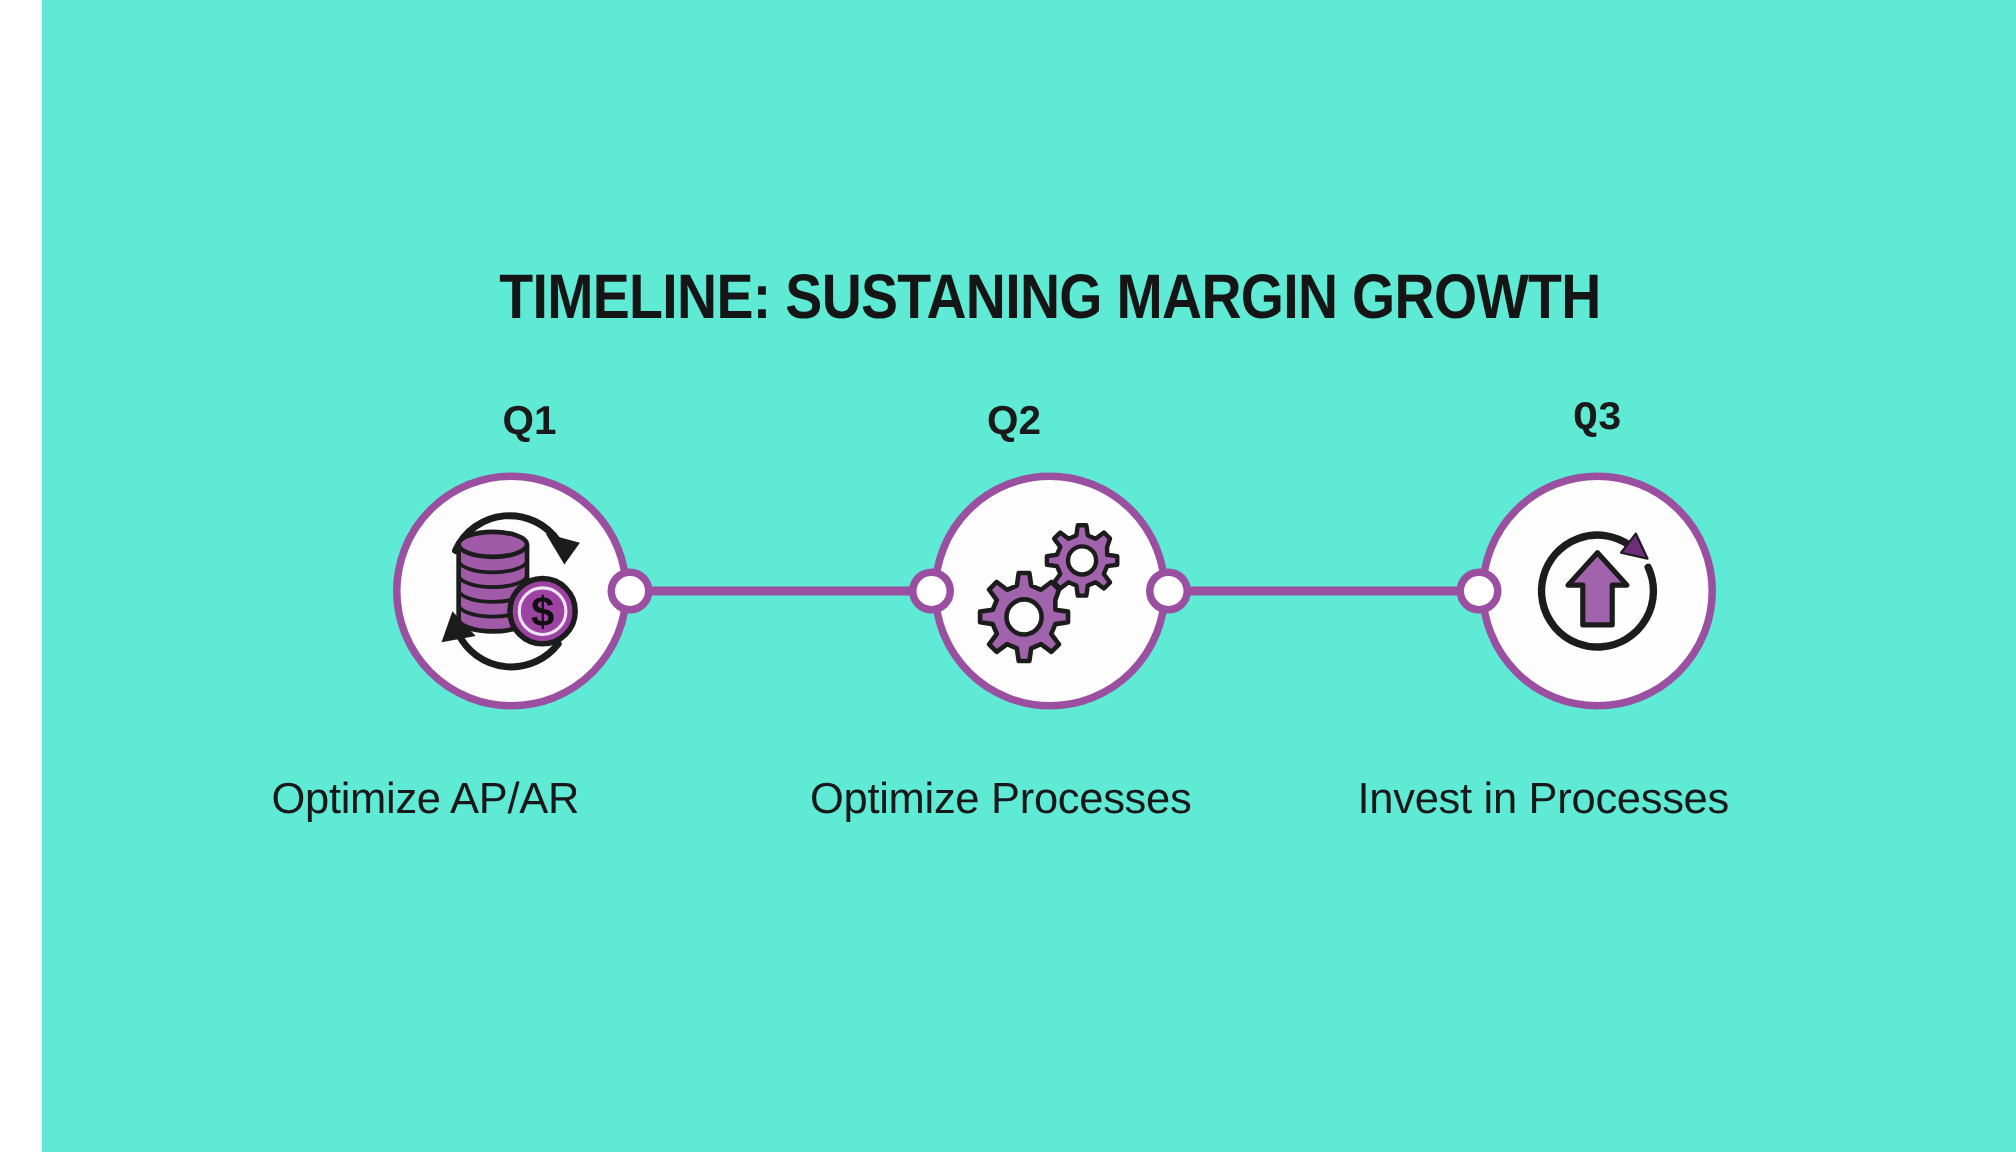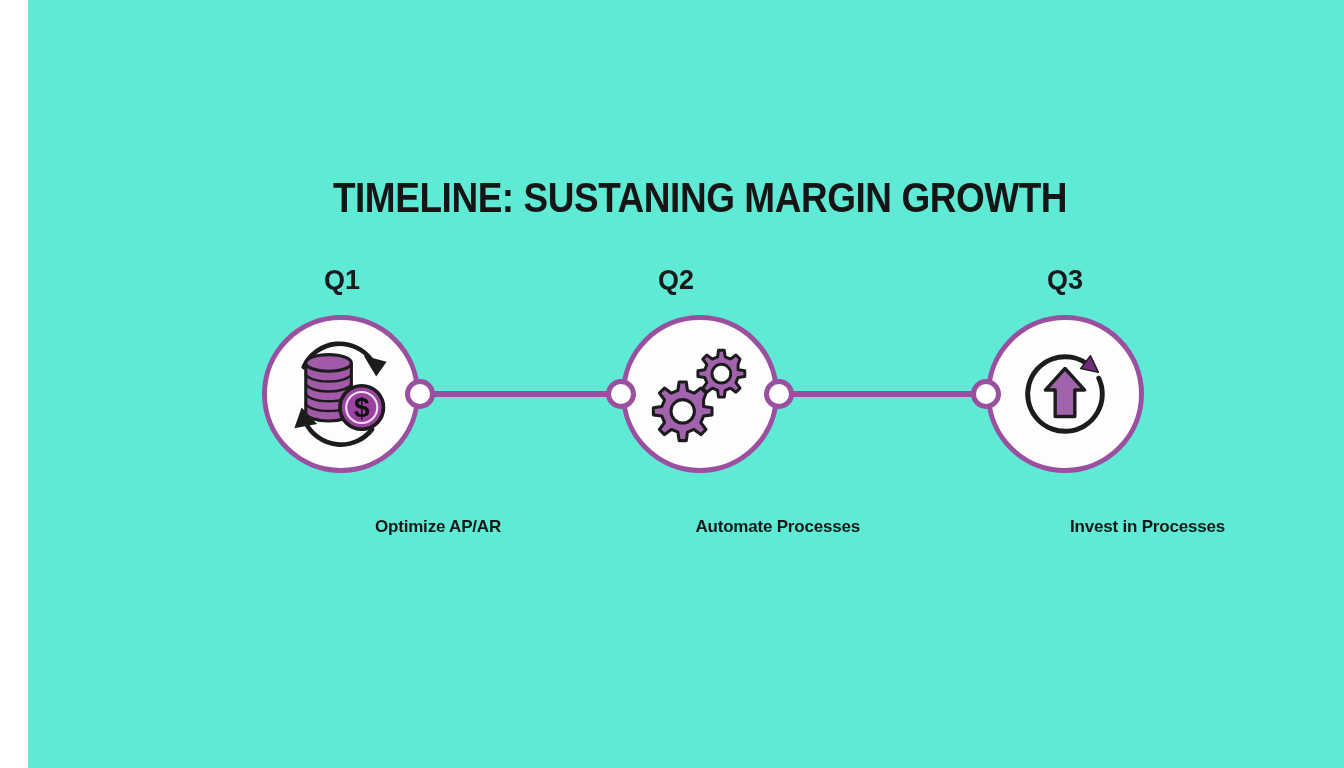--- a/index.html
+++ b/index.html
@@ -59,31 +59,31 @@
     width: 20px;
     height: 20px;
     border: 5px solid #9b4fa0;
     border-radius: 50%;
     background: #ffffff;
   }
   .step-label {
     position: absolute;
     top: 517px;
     width: 320px;
-    text-align: right;
-    font-size: 17px;
-    font-weight: bold;
+    text-align: left;
+    font-size: 29px;
+    font-weight: normal;
     color: #181818;
     letter-spacing: -0.2px;
     white-space: nowrap;
   }
   
-  .m1 .q-label  { left: 254px; }
+  .m1 .q-label  { left: 265px; }
   .m2 .q-label  { left: 588px; }
-  .m3 .q-label  { left: 977px; }
+  .m3 .q-label  { left: 977px; font-family: Liberation Mono, monospace; }
   .m1 .big-circle { left: 234px; }
   .m2 .big-circle { left: 593px; }
   .m3 .big-circle { left: 958px; }
   .m1 .step-label { left: 153px; }
   .m2 .step-label { left: 512px; }
   .m3 .step-label { left: 877px; }
 </style>
 </head>
 <body>
 
@@ -129,21 +129,21 @@
           <path d="M20.5,-4.7 L28.8,-3.5 L28.8,3.5 L20.5,4.7 L17.8,11.1 L22.9,17.9 L17.9,22.9 L11.1,17.8 L4.7,20.5 L3.5,28.8 L-3.5,28.8 L-4.7,20.5 L-11.1,17.8 L-17.9,22.9 L-22.9,17.9 L-17.8,11.1 L-20.5,4.7 L-28.8,3.5 L-28.8,-3.5 L-20.5,-4.7 L-17.8,-11.1 L-22.9,-17.9 L-17.9,-22.9 L-11.1,-17.8 L-4.7,-20.5 L-3.5,-28.8 L3.5,-28.8 L4.7,-20.5 L11.1,-17.8 L17.9,-22.9 L22.9,-17.9 L20.5,-11.1 Z" fill="#a263ad" stroke="#1c1c1c" stroke-width="3.6" stroke-linejoin="round"></path>
           <circle cx="0" cy="0" r="11.5" fill="#fdfdfd" stroke="#1c1c1c" stroke-width="3.6"></circle>
         </g>
 
         <g transform="translate(-17,17)">
           <path d="M20.5,-4.7 L28.8,-3.5 L28.8,3.5 L20.5,4.7 L17.8,11.1 L22.9,17.9 L17.9,22.9 L11.1,17.8 L4.7,20.5 L3.5,28.8 L-3.5,28.8 L-4.7,20.5 L-11.1,17.8 L-17.9,22.9 L-22.9,17.9 L-17.8,11.1 L-20.5,4.7 L-28.8,3.5 L-28.8,-3.5 L-20.5,-4.7 L-17.8,-11.1 L-22.9,-17.9 L-17.9,-22.9 L-11.1,-17.8 L-4.7,-20.5 L-3.5,-28.8 L3.5,-28.8 L4.7,-20.5 L11.1,-17.8 L17.9,-22.9 L22.9,-17.9 L20.5,-11.1 Z" fill="#a263ad" stroke="#1c1c1c" stroke-width="3" stroke-linejoin="round"></path>
           <circle cx="0" cy="0" r="11.5" fill="#fdfdfd" stroke="#1c1c1c" stroke-width="3"></circle>
         </g>
       </svg>
     </div>
-    <div class="step-label">Automate Processes</div>
+    <div class="step-label">Optimize Processes</div>
   </div>
 
   <div class="milestone m3">
     <div class="q-label">Q3</div>
     <div class="big-circle">
       <svg width="108" height="108" viewBox="-55 -55 110 110">
 
         <path d="M34.4,-16.1 A 38 38 0 1 1 21.8,-31.1" fill="none" stroke="#1c1c1c" stroke-width="5" stroke-linecap="round"></path>
         <path d="M34,-22 L26,-39 L16,-26 Z" fill="#6f2c7a" stroke="#1c1c1c" stroke-width="1.5" stroke-linejoin="round"></path>
 

